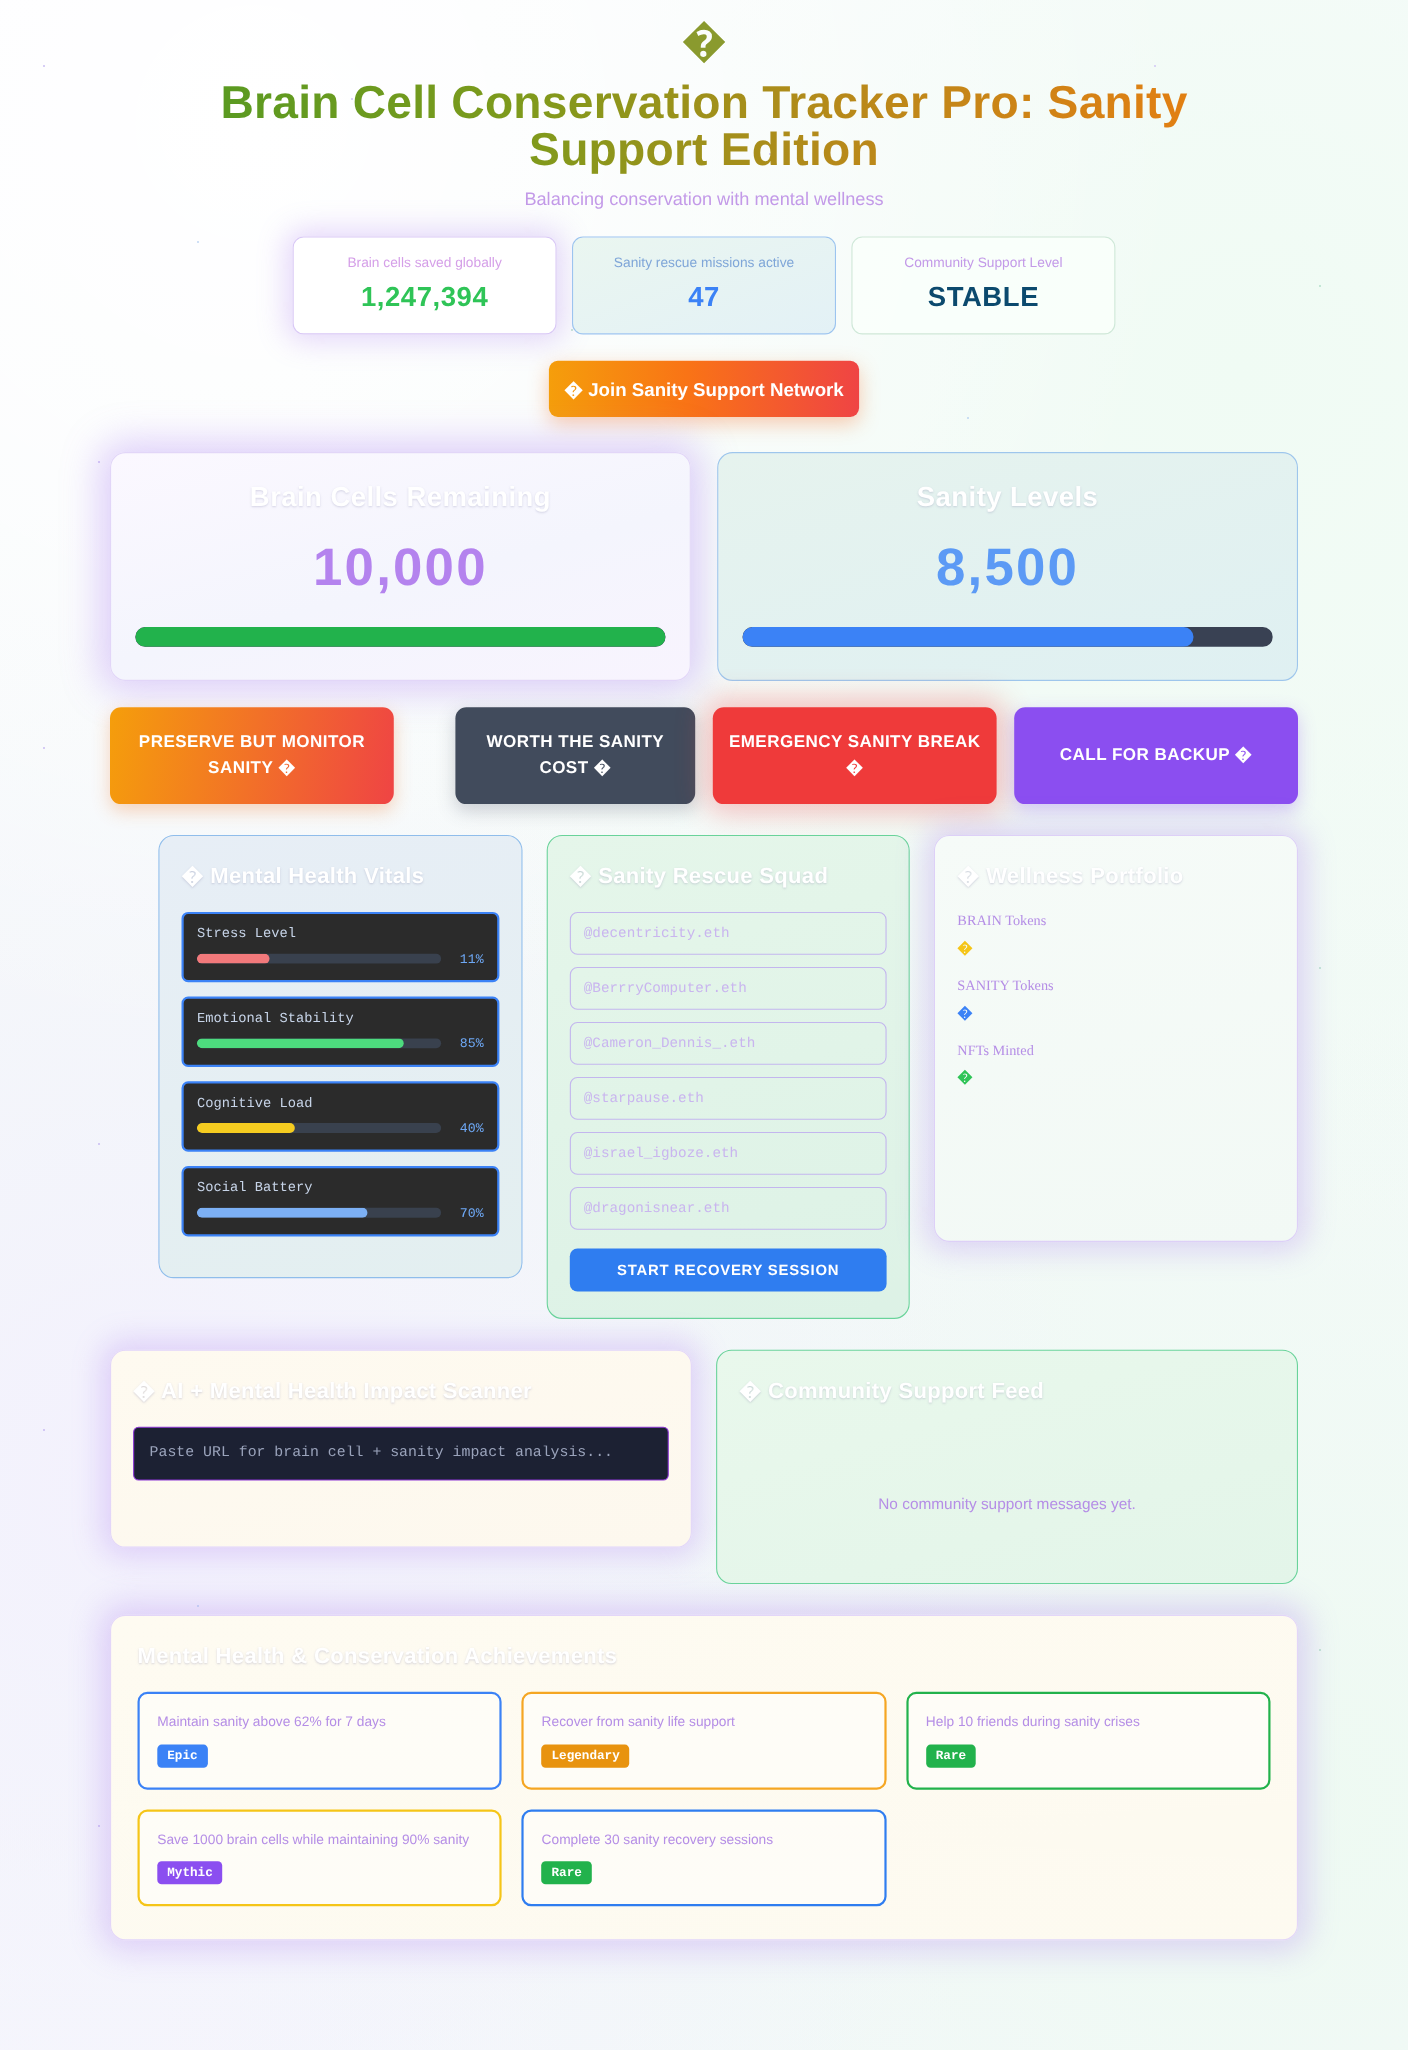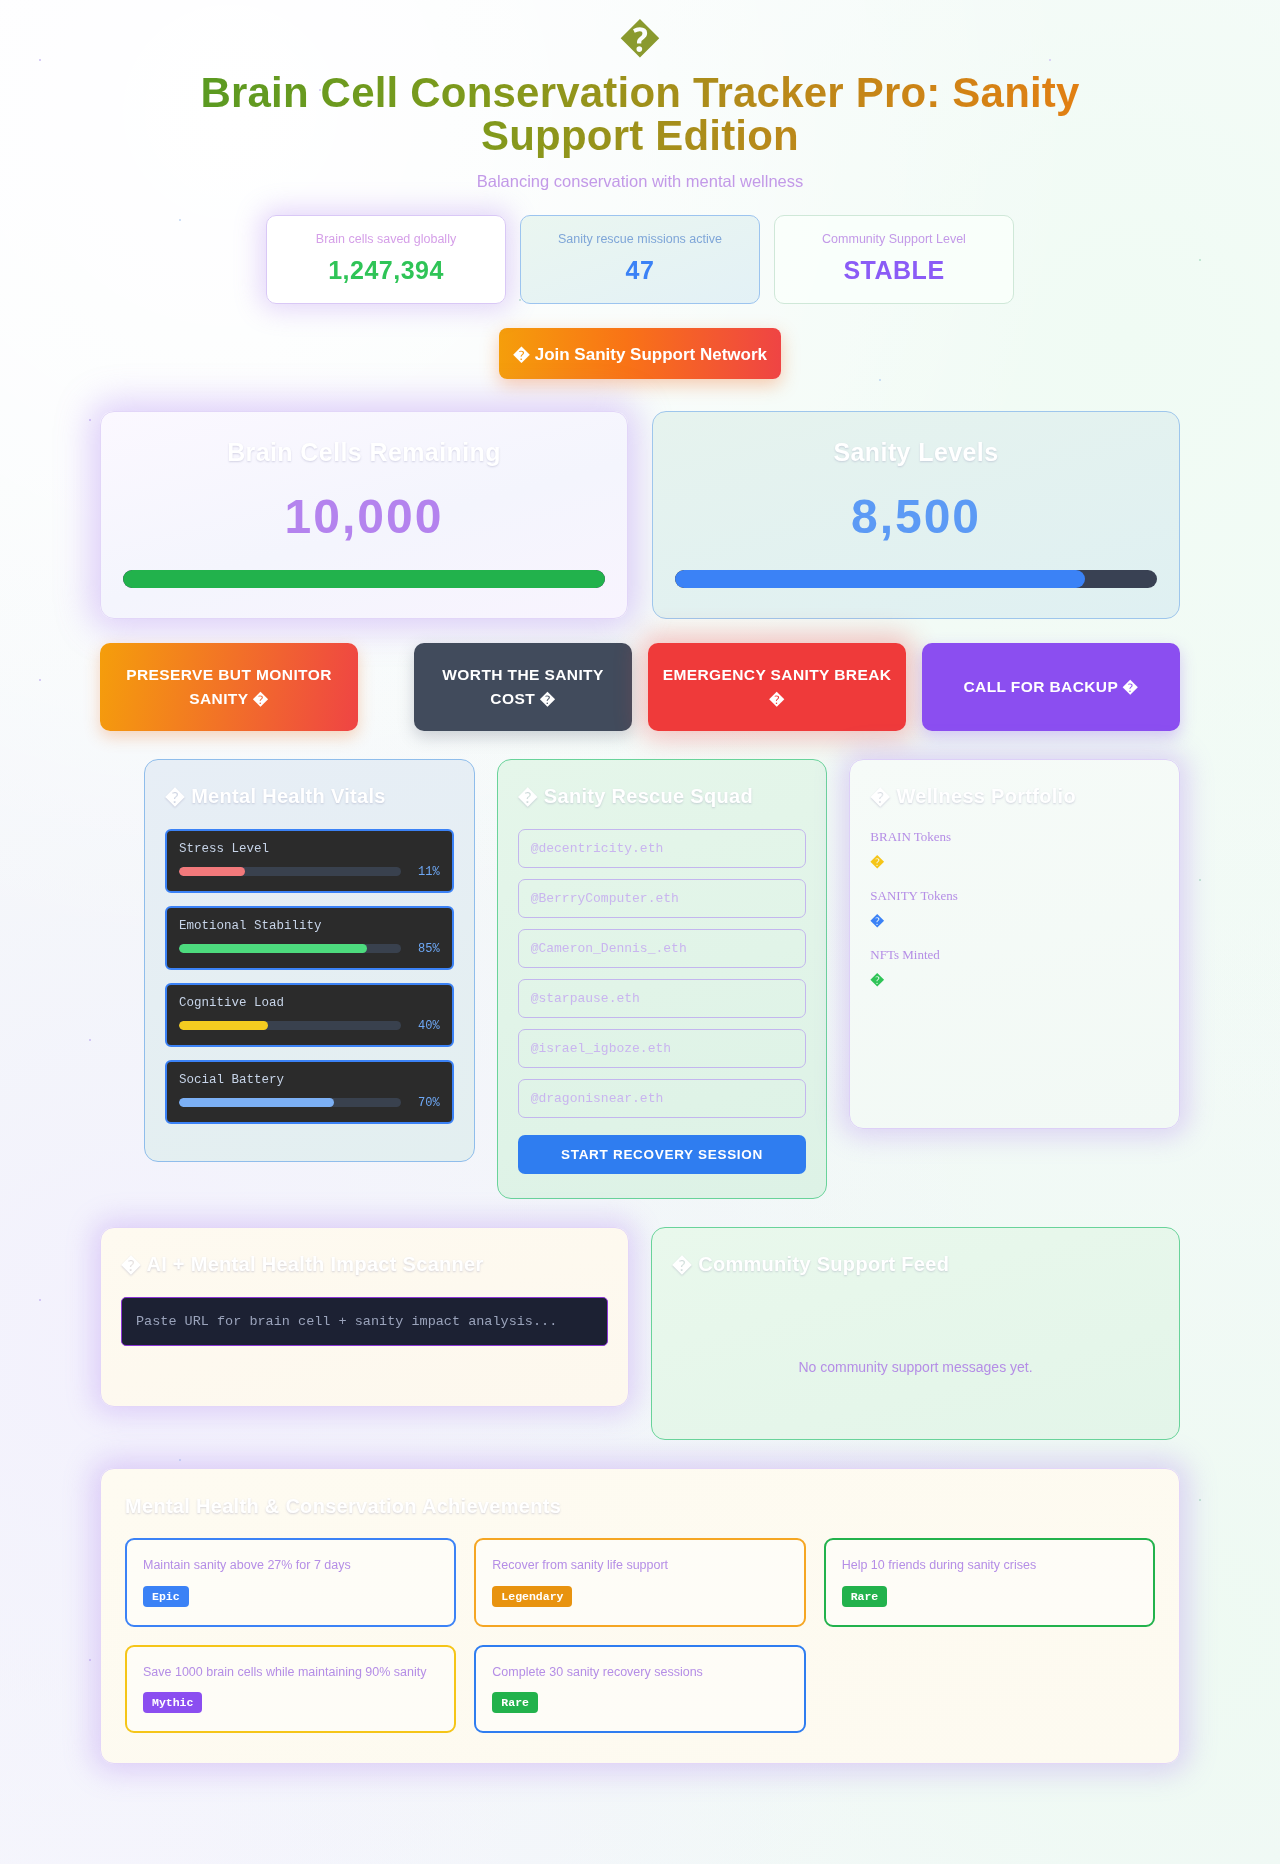--- a/index.html
+++ b/index.html
@@ -55,21 +55,21 @@
   .stat-card.v1 { border: 1px solid #d9c8f6; box-shadow: 0 0 26px 6px rgba(168,122,240,.30); }
   .stat-card.v2 { border: 1px solid #9cc4ef; background: linear-gradient(160deg,#eaf6f0,#e3f1f6); }
   .stat-card.v3 { border: 1px solid #cfe8d8; background: rgba(250,255,251,.9); }
   .stat-label { font-size: 12.5px; margin-bottom: 10px; }
   .v1 .stat-label { color: #d59fe8; }
   .v2 .stat-label { color: #7fa6d8; }
   .v3 .stat-label { color: #c39ae8; }
   .stat-value { font-size: 25px; font-weight: 700; letter-spacing: .5px; }
   .v1 .stat-value { color: #2fc457; }
   .v2 .stat-value { color: #3b82f6; }
-  .v3 .stat-value { color: #8b5cf6; }
+  .v3 .stat-value { color: #0c4a6e; }
 
   .cta {
     display: block; margin: 24px auto 0; padding: 14px 14px; border: none; border-radius: 8px;
     font-size: 17px; font-weight: 700; color: #fff; cursor: pointer;
     background: linear-gradient(90deg, #f59e0b 0%, #f97316 45%, #ef4444 100%);
     box-shadow: 0 6px 18px rgba(244,120,50,.38);
   }
 
   
   .metrics { display: flex; gap: 24px; margin-top: 32px; }
@@ -312,21 +312,21 @@
     <div class="panel p-feed">
       <div class="panel-title">� Community Support Feed</div>
       <div class="feed-empty">No community support messages yet.</div>
     </div>
   </div>
 
   <div class="p-ach">
     <div class="panel-title">Mental Health &amp; Conservation Achievements</div>
     <div class="ach-grid" id="achGrid">
         <div class="ach" style="border: 2px solid rgb(59, 130, 246);">
-          <div class="ach-desc">Maintain sanity above 27% for 7 days</div>
+          <div class="ach-desc">Maintain sanity above 62% for 7 days</div>
           <div class="ach-badge" style="background: rgb(59, 130, 246);">Epic</div>
         </div>
         <div class="ach" style="border: 2px solid rgb(245, 166, 35);">
           <div class="ach-desc">Recover from sanity life support</div>
           <div class="ach-badge" style="background: rgb(232, 147, 15);">Legendary</div>
         </div>
         <div class="ach" style="border: 2px solid rgb(34, 178, 76);">
           <div class="ach-desc">Help 10 friends during sanity crises</div>
           <div class="ach-badge" style="background: rgb(34, 178, 76);">Rare</div>
         </div>

